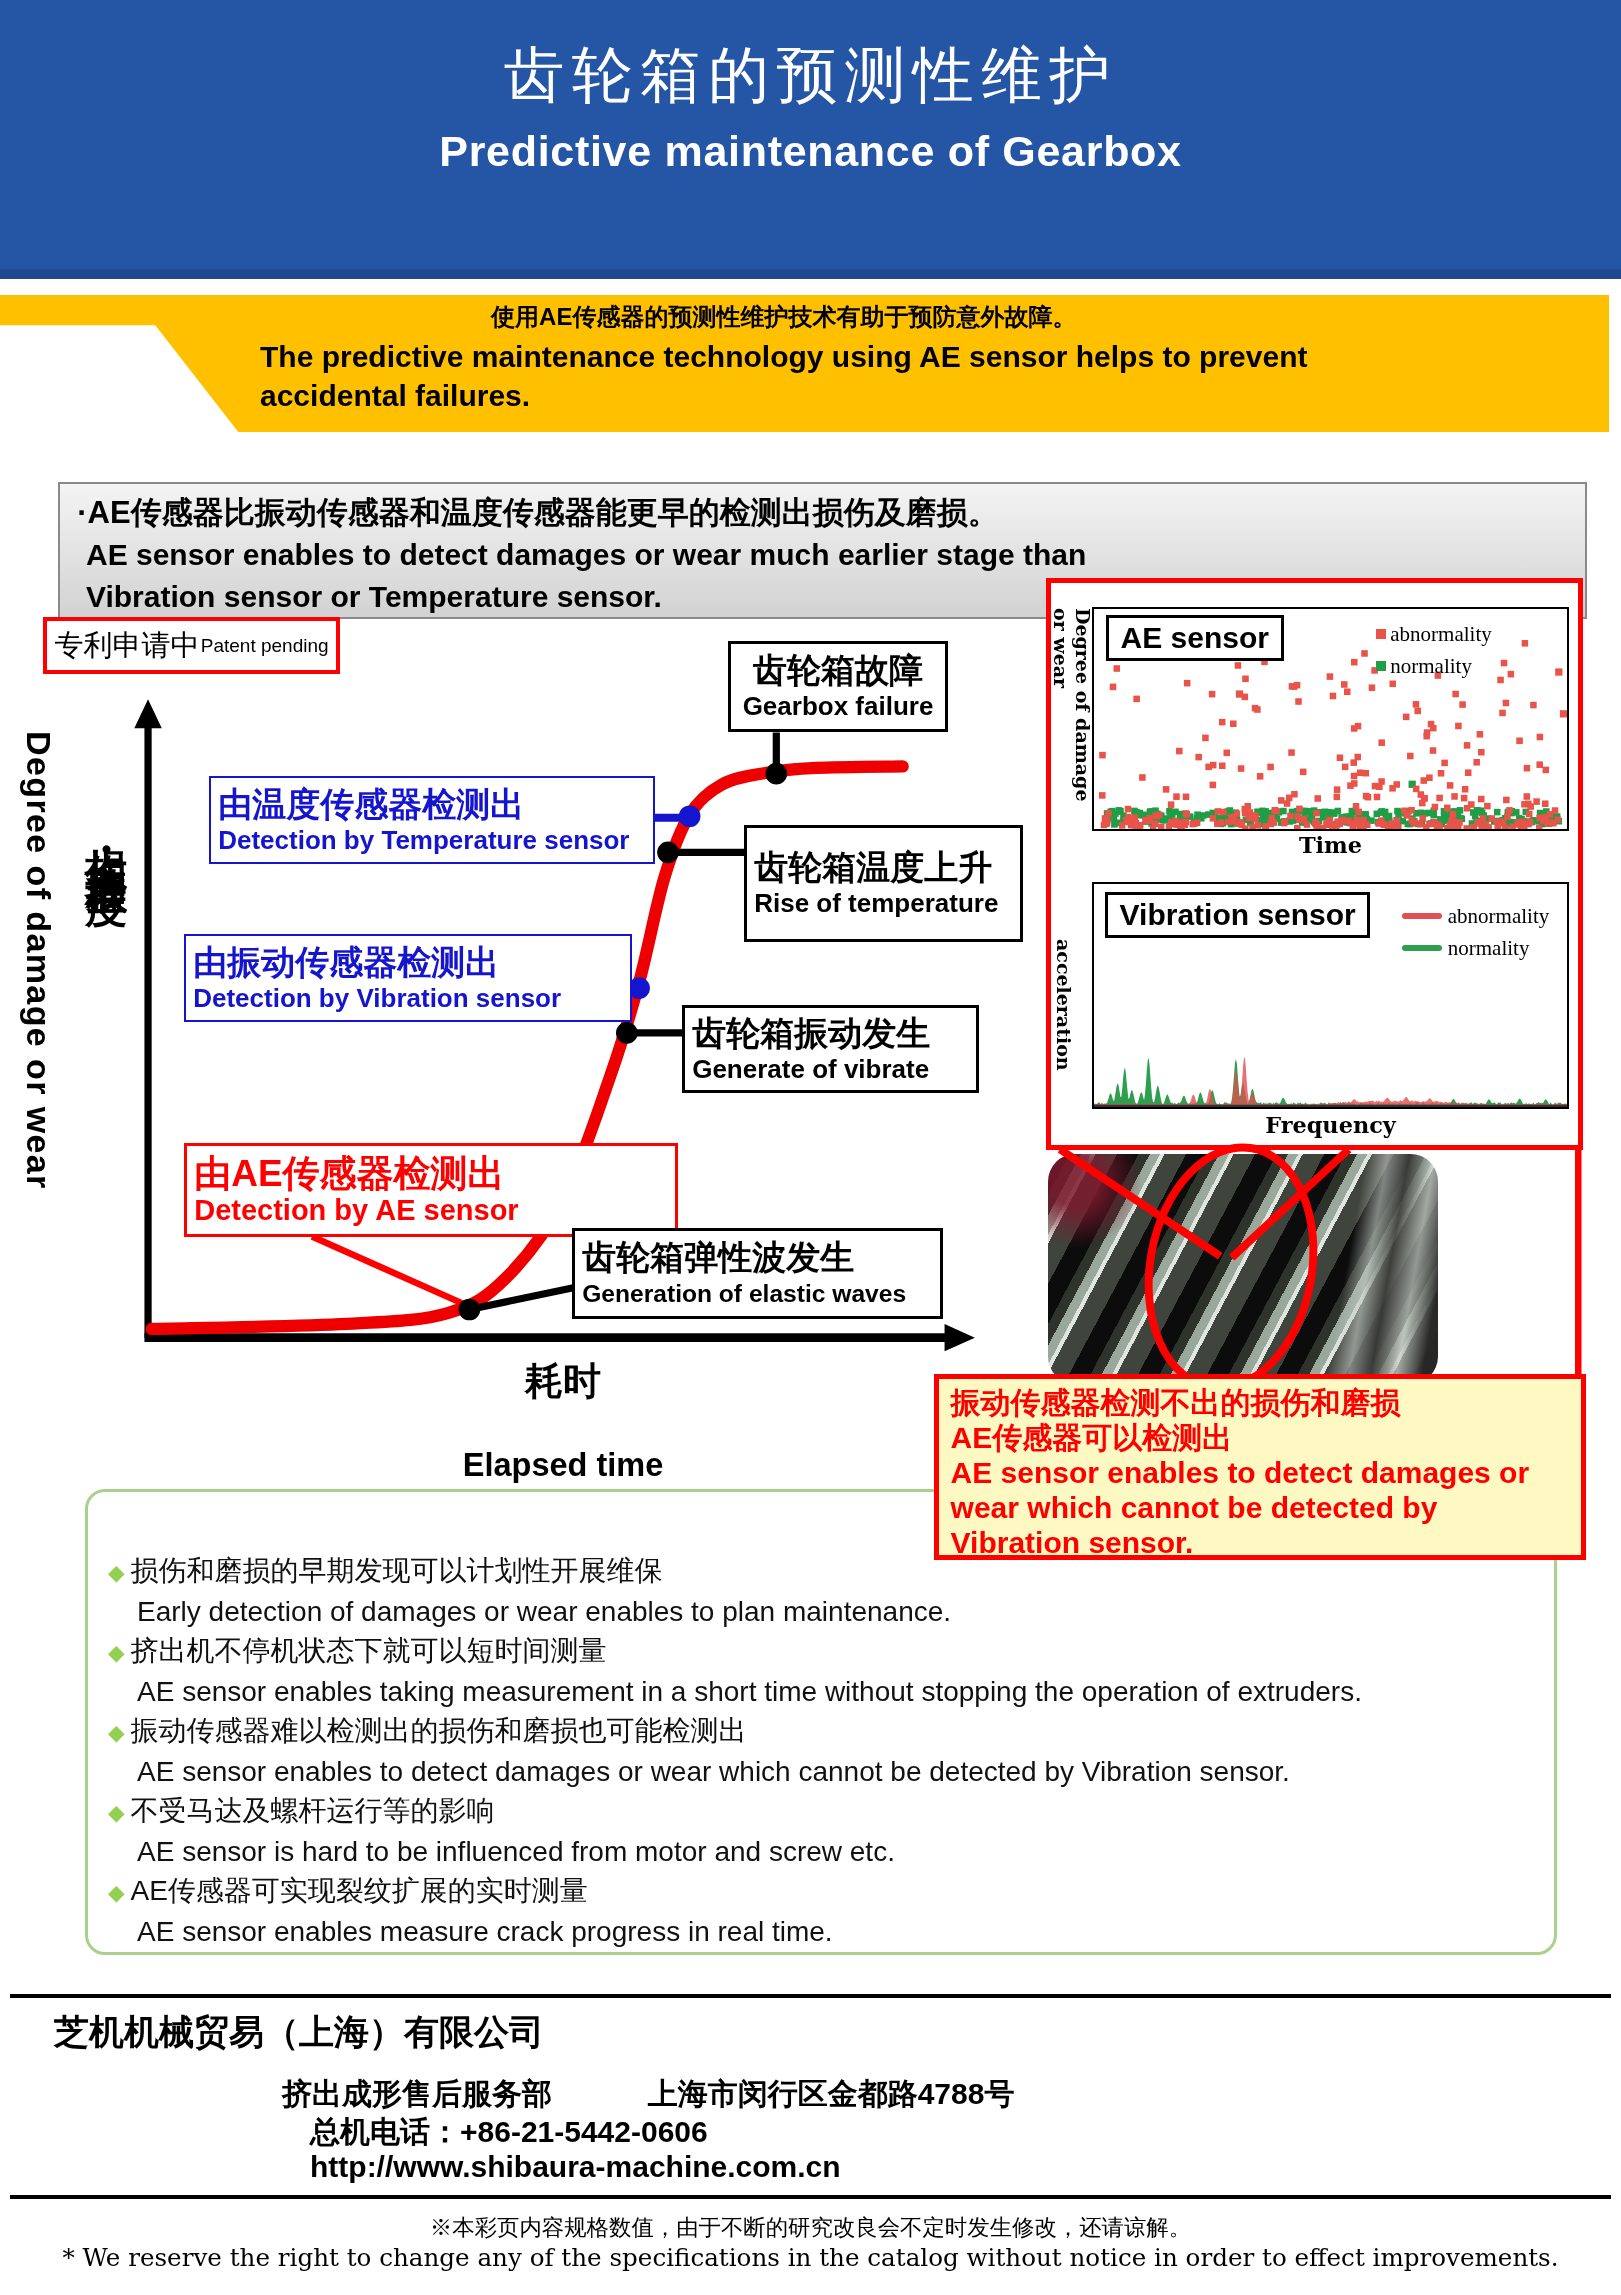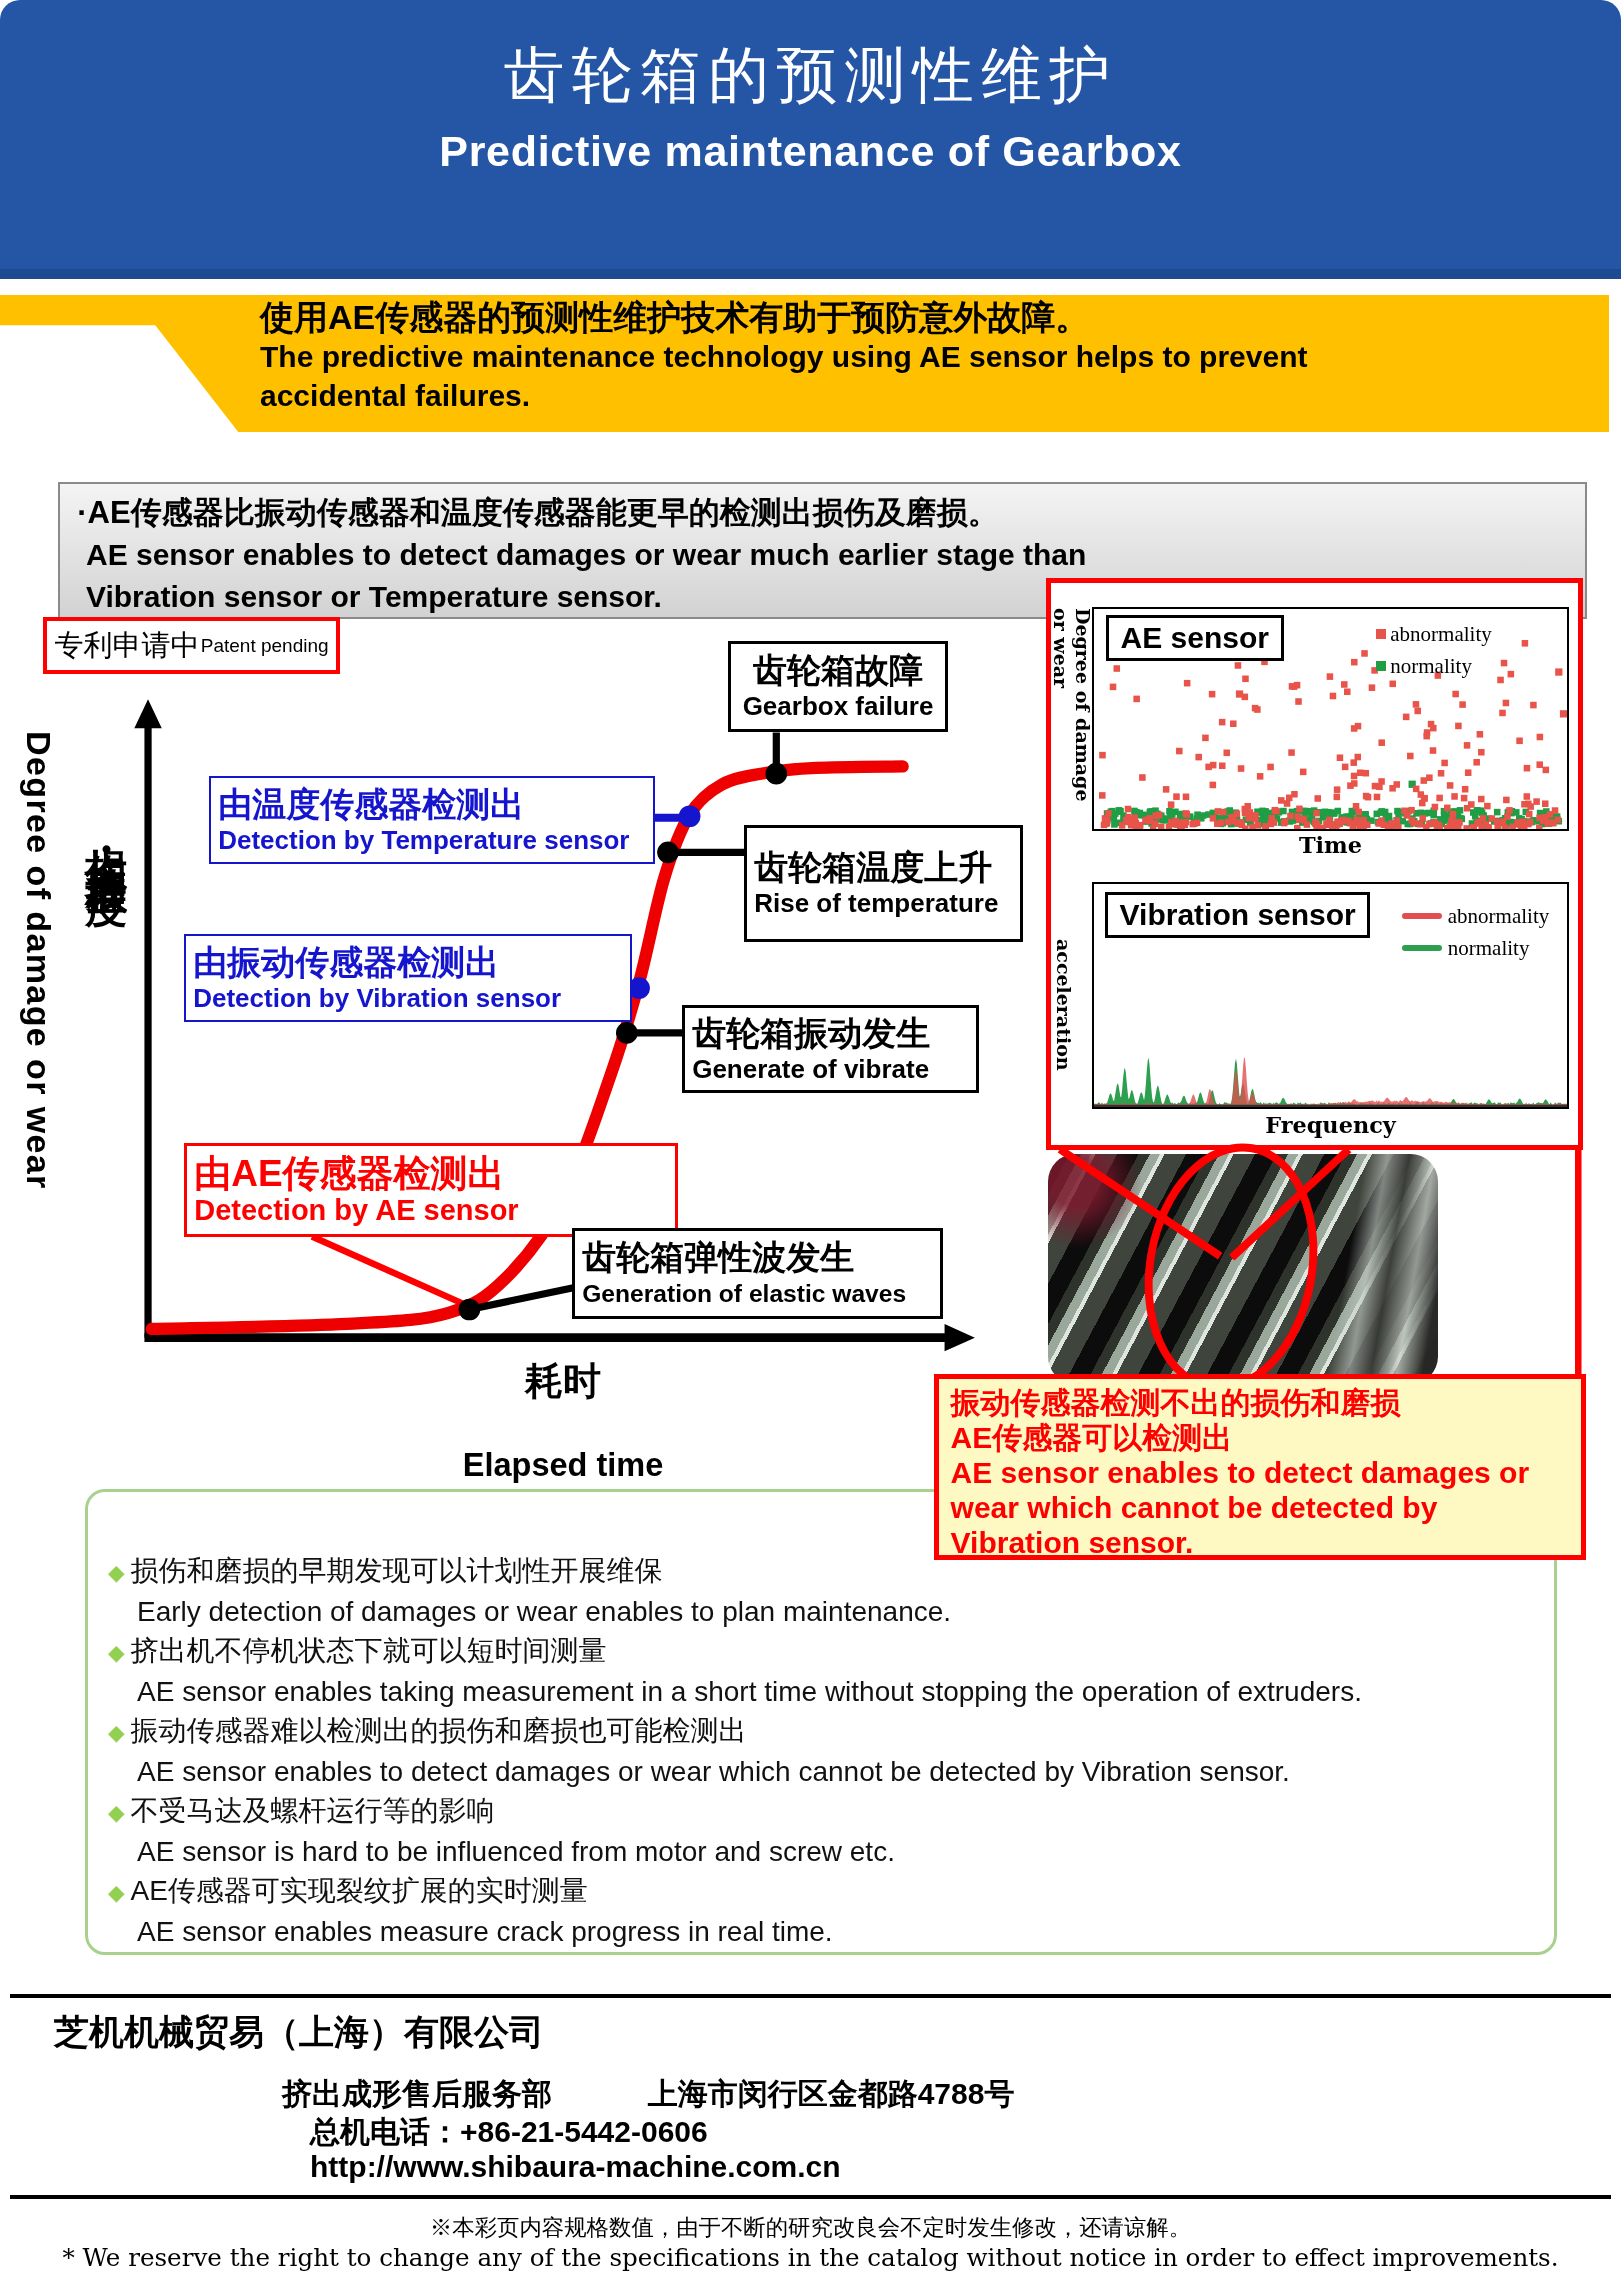--- a/index.html
+++ b/index.html
@@ -1,29 +1,29 @@
 <!DOCTYPE html>
 <html style="font-size:11.6px"><head>
 <meta charset="utf-8">
 <style>
   html,body{margin:0;padding:0;background:#fff;}
   #page{position:relative;width:1621px;height:2295px;background:#fff;overflow:hidden;
-        font-family:"Liberation Sans",sans-serif;color:#000;border-radius:20px;}
+        font-family:"Liberation Sans",sans-serif;color:#000;}
   
   .header{position:absolute;left:0;top:0;width:1621px;height:269px;background:#2456A5;
           text-align:center;z-index:1;}
   .header-title{margin-top:35px;font-family:"DejaVu Serif","Liberation Serif",serif;
                 font-weight:400;font-size:61px;letter-spacing:7.2px;color:#fff;}
   .header-sub{margin-top:10px;font-size:43px;font-weight:bold;color:#fff;letter-spacing:0.7px;}
   .header-edge{position:absolute;left:0;top:269px;width:1621px;height:10px;background:#1E4A92;z-index:1;}
   
   .banner{position:absolute;left:0;top:295px;width:1609px;height:137px;background:#FFC000;z-index:1;
           clip-path:polygon(0 0,100% 0,100% 100%,14.81% 100%,9.65% 22.1%,0 22.1%);}
   .banner-text{position:absolute;left:260px;top:297px;z-index:2;}
-  .banner-zh{font-size:34px;font-weight:bold;line-height:40px;}
+  .banner-zh{font-size:24px;font-weight:bold;line-height:40px;text-align:center;}
   .banner-en{font-size:30px;font-weight:bold;line-height:39px;}
   
   .gray-note{position:absolute;left:58px;top:482px;width:1529px;height:137px;z-index:2;
              background:linear-gradient(#f4f4f4,#d2d2d2);border:2.2px solid #8a8a8a;
              padding:7.2px 17.3px;box-sizing:border-box;}
   .gray-zh{font-size:31px;font-weight:bold;line-height:43px;}
   .gray-en{font-size:30px;font-weight:bold;line-height:42px;padding-left:8.7px;}
   
   .patent{position:absolute;left:43px;top:617px;width:289px;height:49px;border:4.3px solid #F00;
           background:#fff;display:flex;align-items:center;justify-content:center;z-index:3;}

